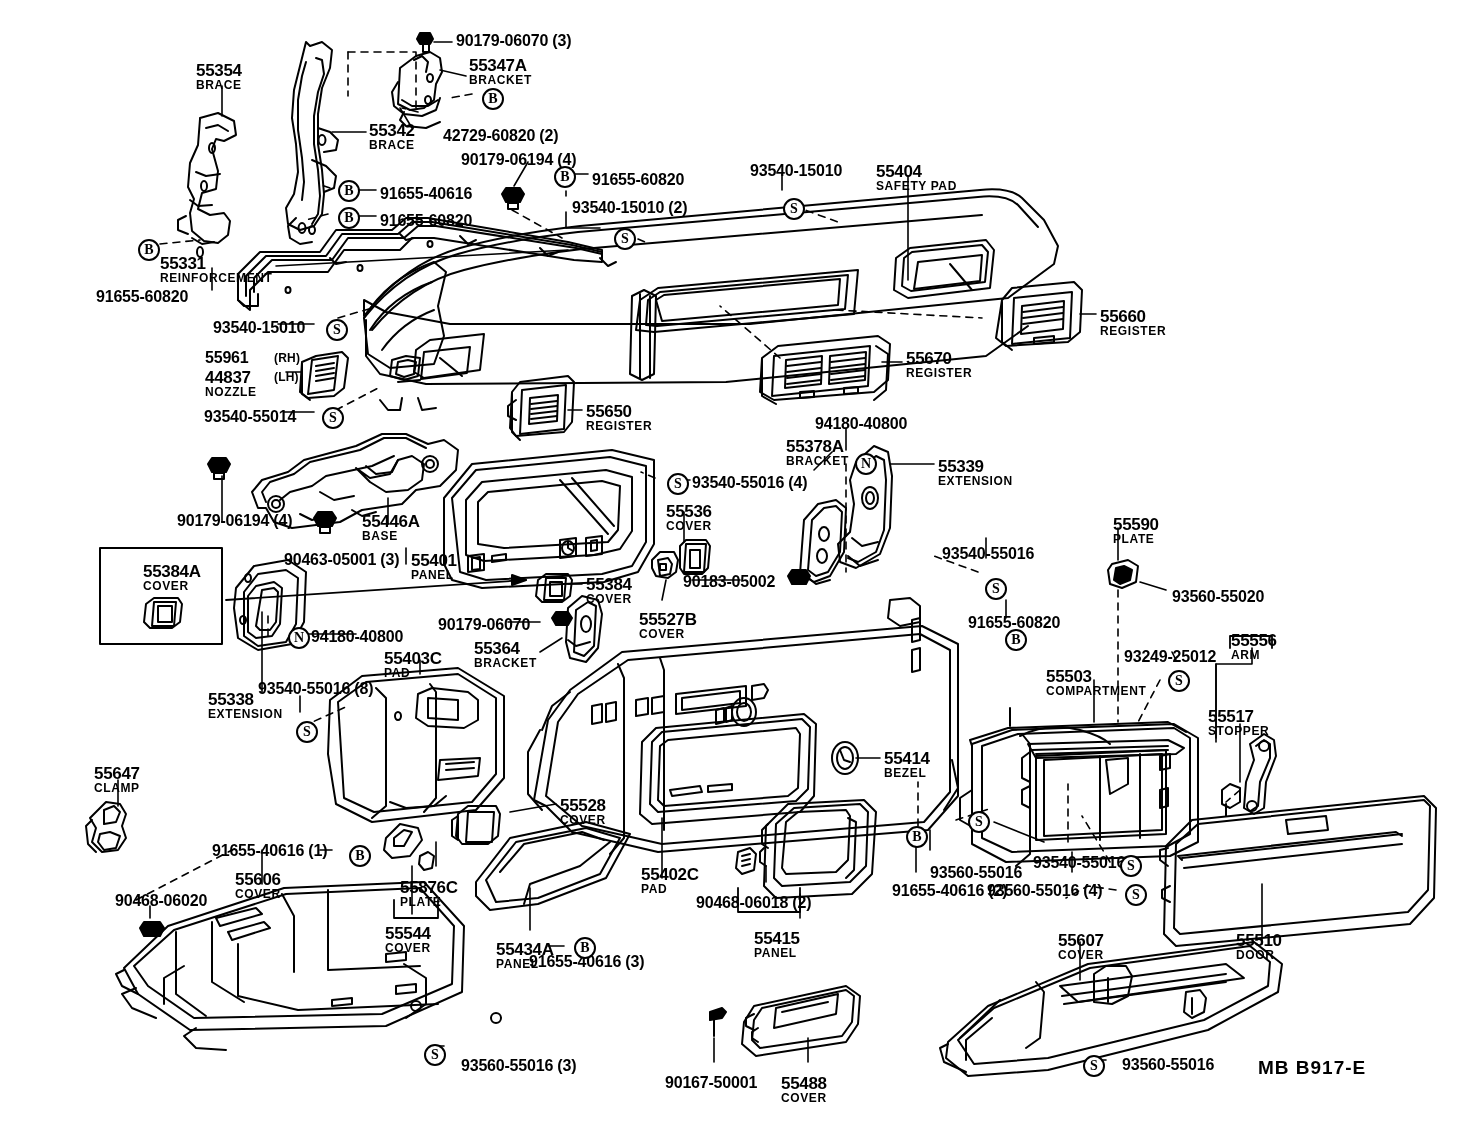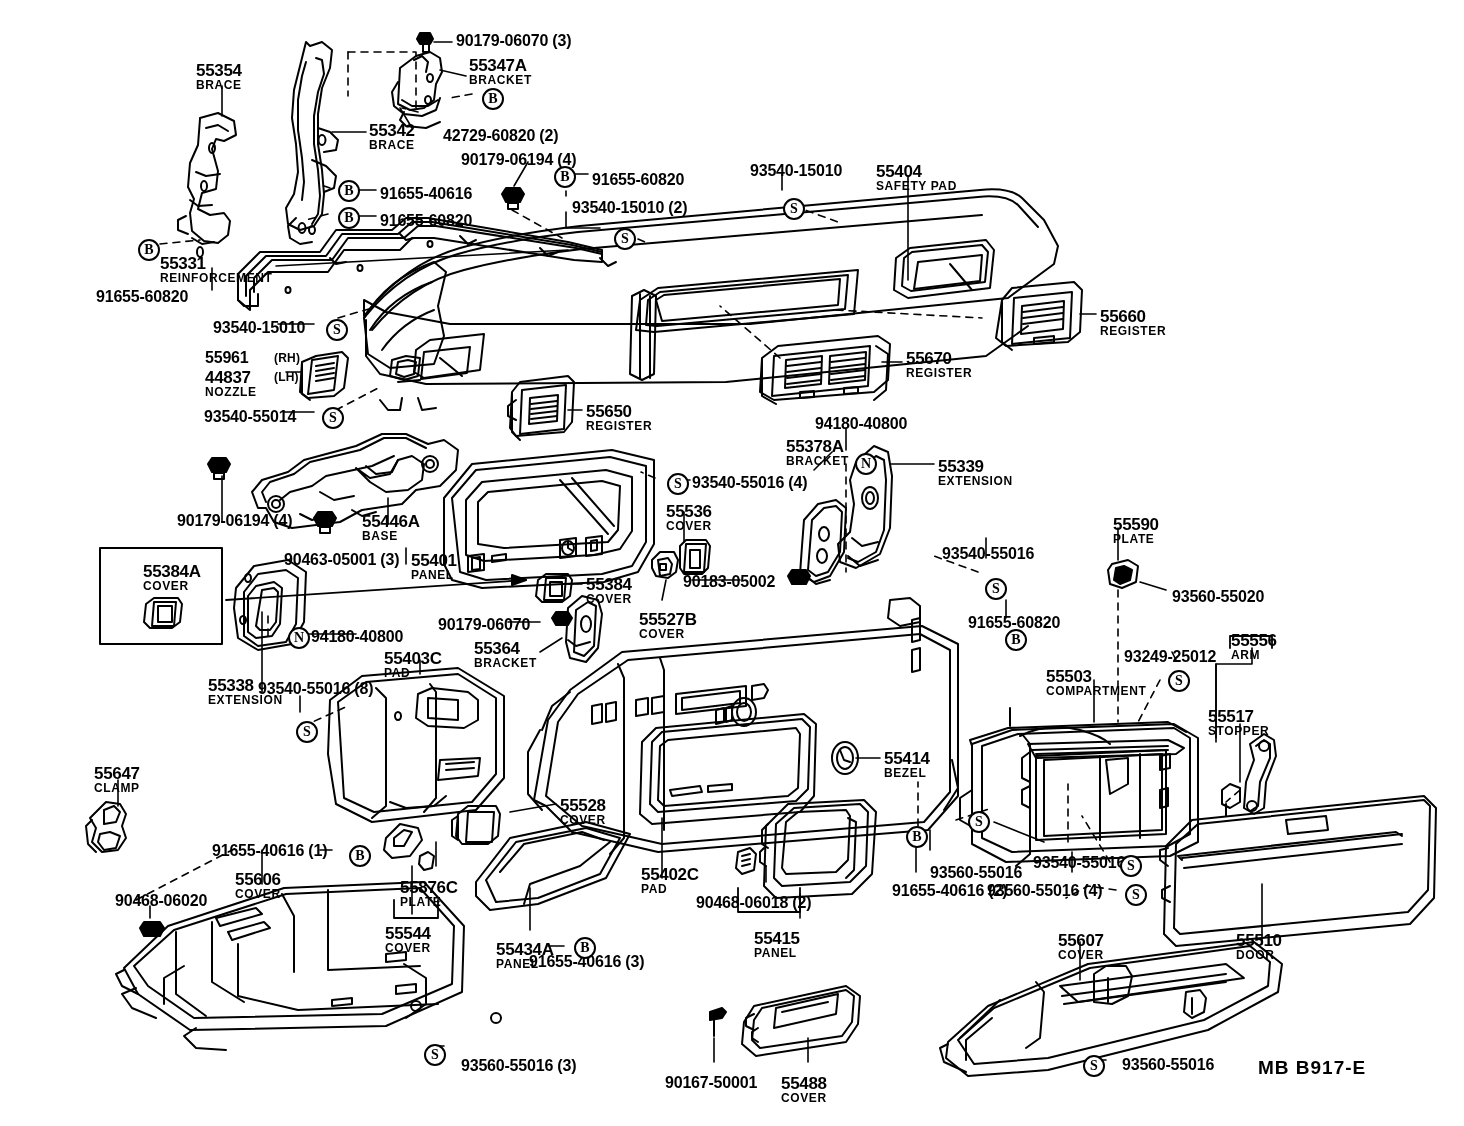--- a/index.html
+++ b/index.html
@@ -763,21 +763,21 @@
         <div class="num">55503</div>
         <div class="nm">COMPARTMENT</div>
       </div>
       <div class="lbl" style="left: 1208px; top: 708px;">
         <div class="num">55517</div>
         <div class="nm">STOPPER</div>
       </div>
       <div class="lbl" style="left: 258px; top: 681px;">
         <div class="pn">93540-55016 (8)</div>
       </div>
-      <div class="lbl" style="left: 208px; top: 677px;">
+      <div class="lbl" style="left: 208px; top: 691px;">
         <div class="num">55338</div>
         <div class="nm">EXTENSION</div>
       </div>
       <div class="lbl" style="left: 884px; top: 750px;">
         <div class="num">55414</div>
         <div class="nm">BEZEL</div>
       </div>
       <div class="lbl" style="left: 94px; top: 765px;">
         <div class="num">55647</div>
         <div class="nm">CLAMP</div>

